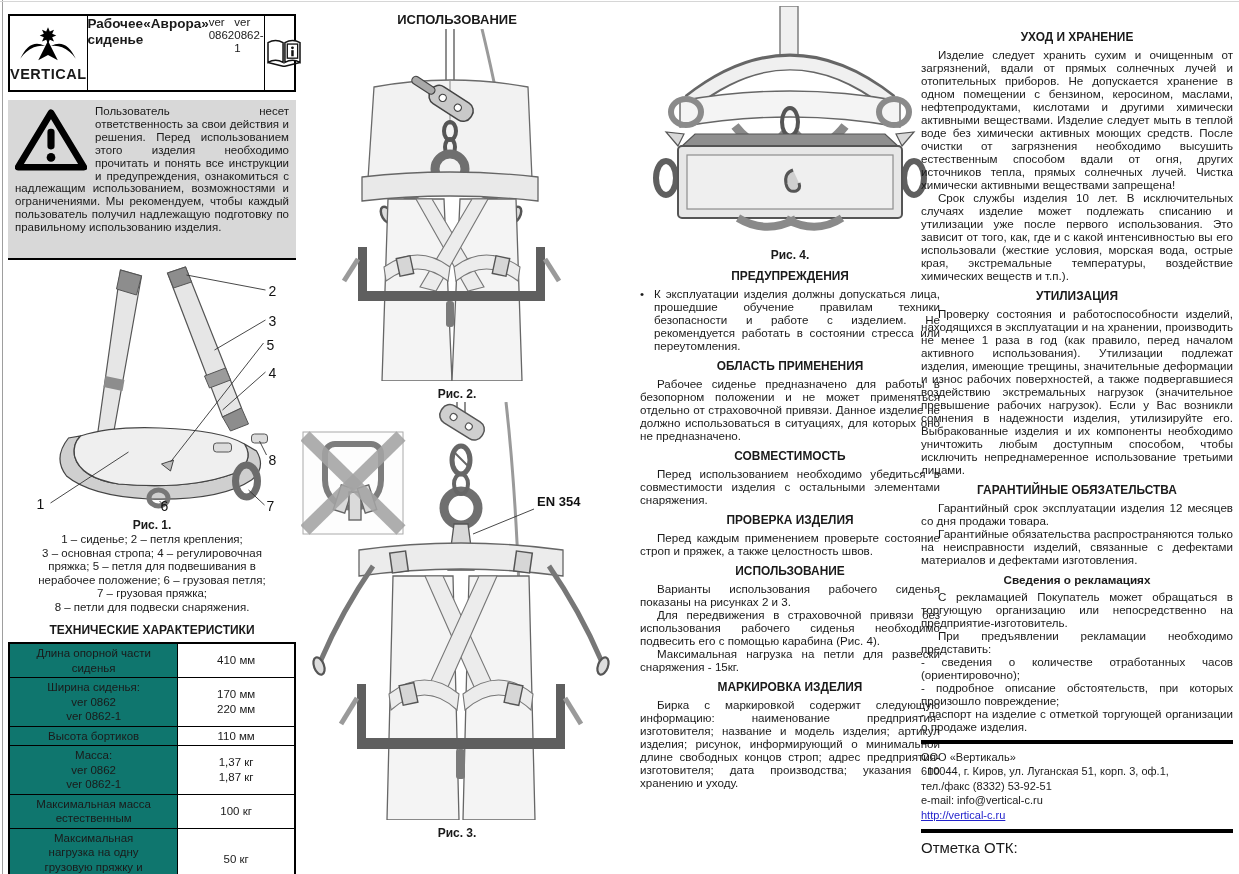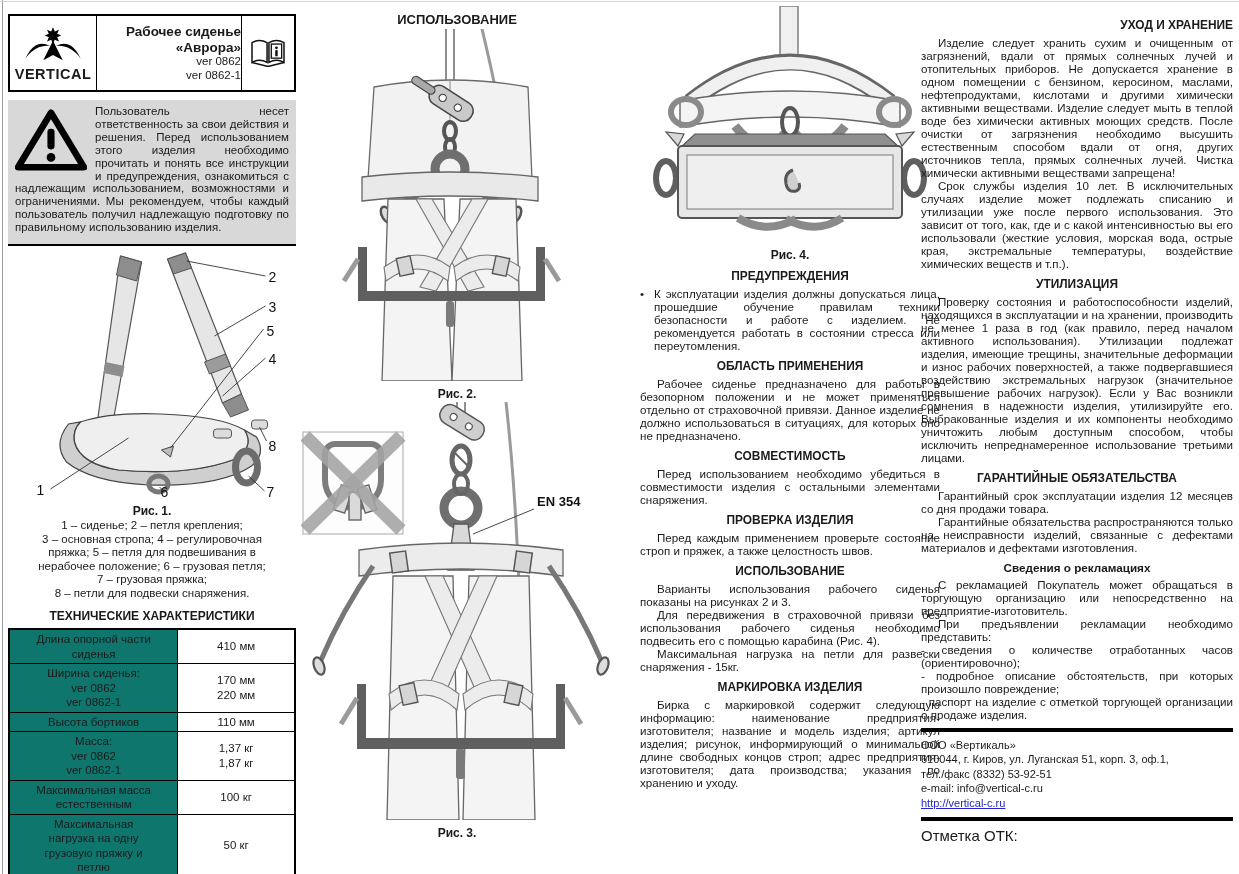--- a/index.html
+++ b/index.html
@@ -14,27 +14,27 @@
   .col{position:absolute;}
   #col1{left:8px;top:14px;width:288px;}
   #col2{left:301px;top:8px;width:312px;}
   #col3{left:640px;top:6px;width:300px;}
   #col4{left:921px;top:14px;width:312px;}
 
   
   .hdr{display:flex;border:2px solid #000;height:74px;background:#fff;}
   .hdr-logo{width:86px;border-right:1.5px solid #000;display:flex;flex-direction:column;align-items:center;justify-content:center;padding-top:2px;}
   .hdr-logo .brand{font-weight:700;font-size:14.5px;letter-spacing:.5px;margin-top:1px;}
-  .hdr-title{flex:1;display:flex;flex-direction:column;align-items:flex-end;justify-content:center;line-height:1.15;}
+  .hdr-title{flex:1;display:flex;align-items:flex-start;justify-content:center;line-height:1.15;}
   .hdr-title .t1,.hdr-title .t2{font-weight:700;font-size:13.5px;}
   .hdr-title .v{font-size:11.5px;}
   .hdr-info{width:52px;border-left:1.5px solid #000;display:flex;align-items:center;justify-content:center;}
 
   
-  .warnbox{margin-top:8px;background:#d8d8d8;border-bottom:2.5px solid #000;padding:5px 7px 10px 7px;
+  .warnbox{margin-top:8px;background:#d8d8d8;border-bottom:2.5px solid #000;padding:5px 7px 24px 7px;
     font-size:11.5px;line-height:12.9px;text-align:justify;}
   .warnbox svg{float:left;margin:3px 8px 2px 0;}
 
   .figwrap{text-align:center;}
   .figcap{font-weight:700;font-size:12px;text-align:center;margin:2px 0 1px;}
   .legend{font-size:11.5px;line-height:13.5px;text-align:center;white-space:pre-line;}
 
   .spec-title{font-weight:700;font-size:12px;text-align:center;margin:9px 0 5px;}
   table.spec{border-collapse:collapse;width:100%;border:2px solid #000;font-size:11.5px;}
   table.spec td{border:1px solid #000;text-align:center;vertical-align:middle;padding:2px 4px;line-height:14.5px;white-space:pre-line;}
@@ -354,21 +354,21 @@
   <div class="sec-h">ИСПОЛЬЗОВАНИЕ</div>
   <p class="p">Варианты использования рабочего сиденья показаны на рисунках 2 и 3.</p>
   <p class="p">Для передвижения в страховочной привязи без использования рабочего сиденья необходимо подвесить его с помощью карабина (Рис. 4).</p>
   <p class="p">Максимальная нагрузка на петли для развески снаряжения - 15кг.</p>
 
   <div class="sec-h">МАРКИРОВКА ИЗДЕЛИЯ</div>
   <p class="p">Бирка с маркировкой содержит следующую информацию: наименование предприятия-изготовителя; название и модель изделия; артикул изделия; рисунок, информирующий о минимальной длине свободных концов строп; адрес предприятия-изготовителя; дата производства; указания по хранению и уходу.</p>
 </div>
 
 <div class="col" id="col4">
-  <div class="sec-h" style="margin-top:4px;text-align:right;">УХОД И ХРАНЕНИЕ</div>
+  <div class="sec-h" style="margin-top:16px;">УХОД И ХРАНЕНИЕ</div>
   <p class="p">Изделие следует хранить сухим и очищенным от загрязнений, вдали от прямых солнечных лучей и отопительных приборов. Не допускается хранение в одном помещении с бензином, керосином, маслами, нефтепродуктами, кислотами и другими химически активными веществами. Изделие следует мыть в теплой воде без химически активных моющих средств. После очистки от загрязнения необходимо высушить естественным способом вдали от огня, других источников тепла, прямых солнечных лучей. Чистка химически активными веществами запрещена!</p>
 
   <p class="p">Срок службы изделия 10 лет. В исключительных случаях изделие может подлежать списанию и утилизации уже после первого использования. Это зависит от того, как, где и с какой интенсивностью вы его использовали (жесткие условия, морская вода, острые края, экстремальные температуры, воздействие химических веществ и т.п.).</p>
 
   <div class="sec-h">УТИЛИЗАЦИЯ</div>
   <p class="p">Проверку состояния и работоспособности изделий, находящихся в эксплуатации и на хранении, производить не менее 1 раза в год (как правило, перед началом активного использования). Утилизации подлежат изделия, имеющие трещины, значительные деформации и износ рабочих поверхностей, а также подвергавшиеся воздействию экстремальных нагрузок (значительное превышение рабочих нагрузок). Если у Вас возникли сомнения в надежности изделия, утилизируйте его. Выбракованные изделия и их компоненты необходимо уничтожить любым доступным способом, чтобы исключить непреднамеренное использование третьими лицами.</p>
 
   <div class="sec-h">ГАРАНТИЙНЫЕ ОБЯЗАТЕЛЬСТВА</div>
   <p class="p">Гарантийный срок эксплуатации изделия 12 месяцев со дня продажи товара.</p>
   <p class="p">Гарантийные обязательства распространяются только на неисправности изделий, связанные с дефектами материалов и дефектами изготовления.</p>

